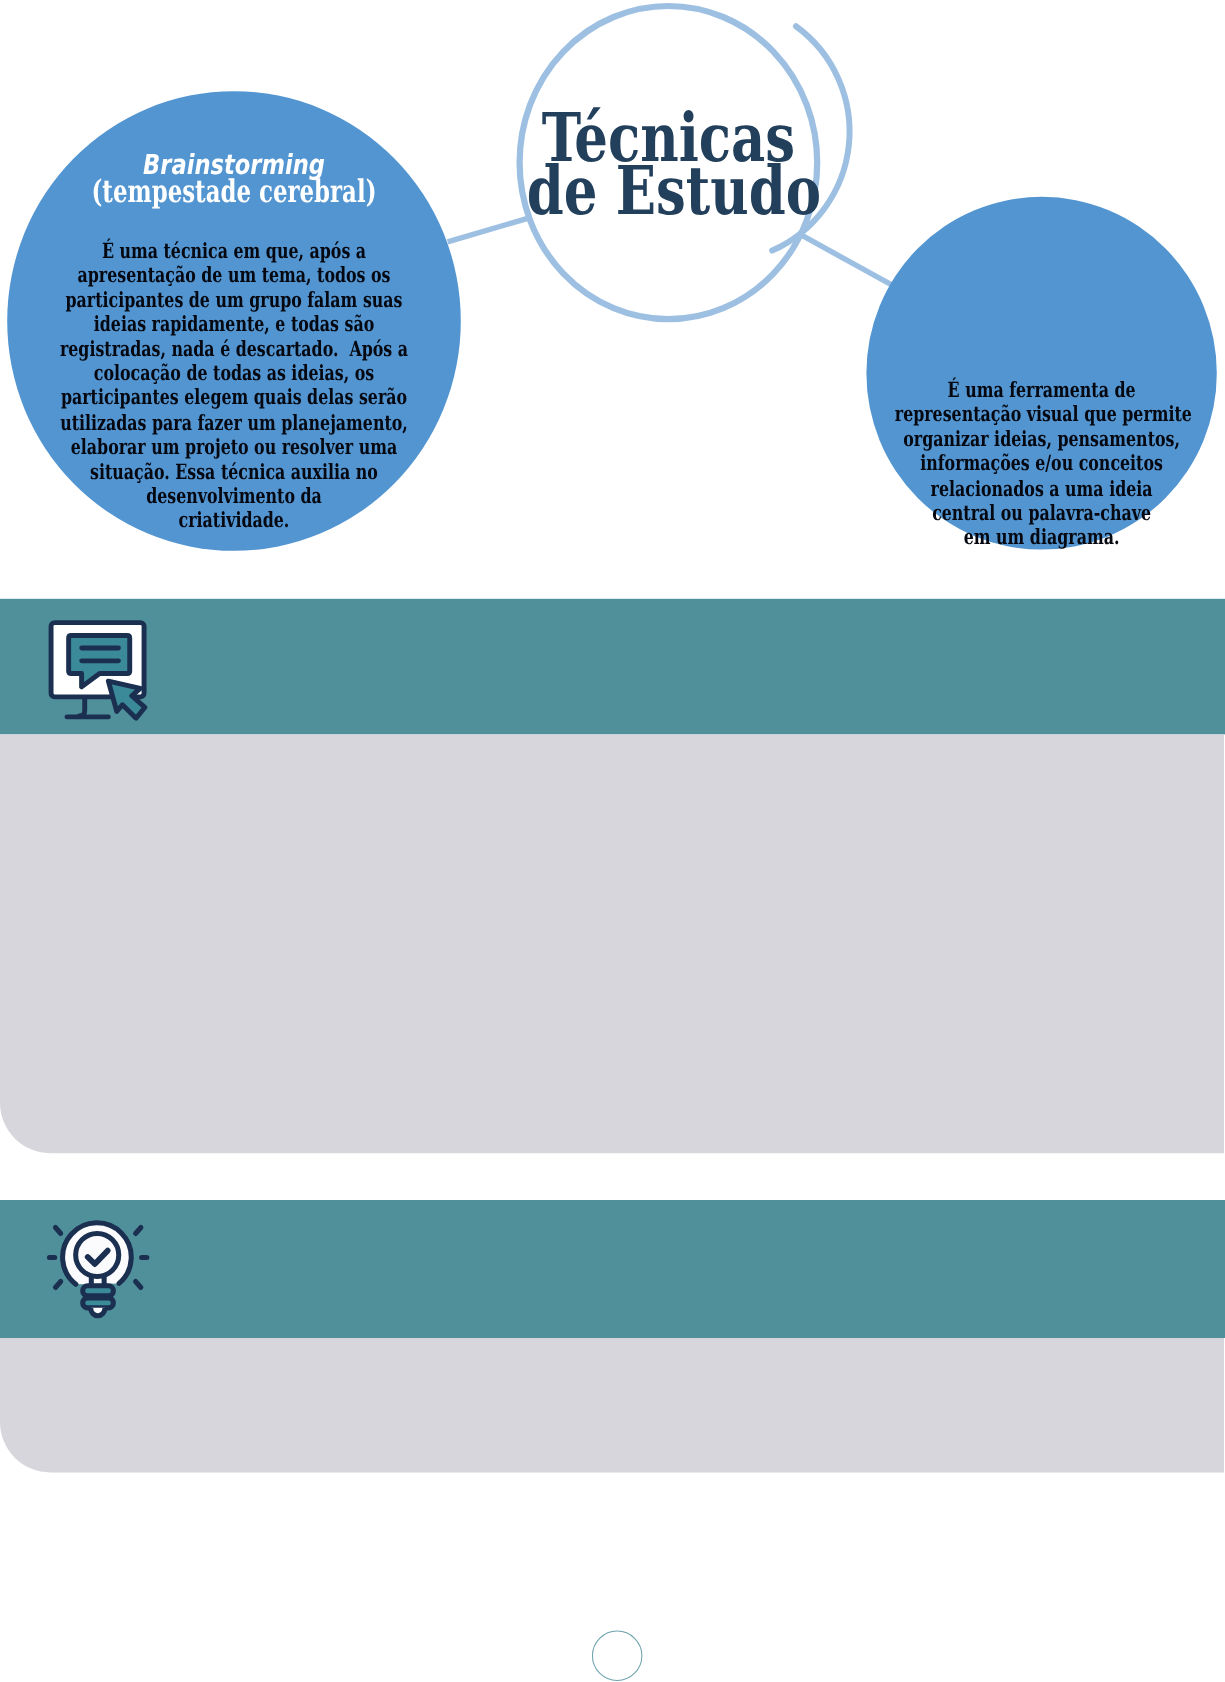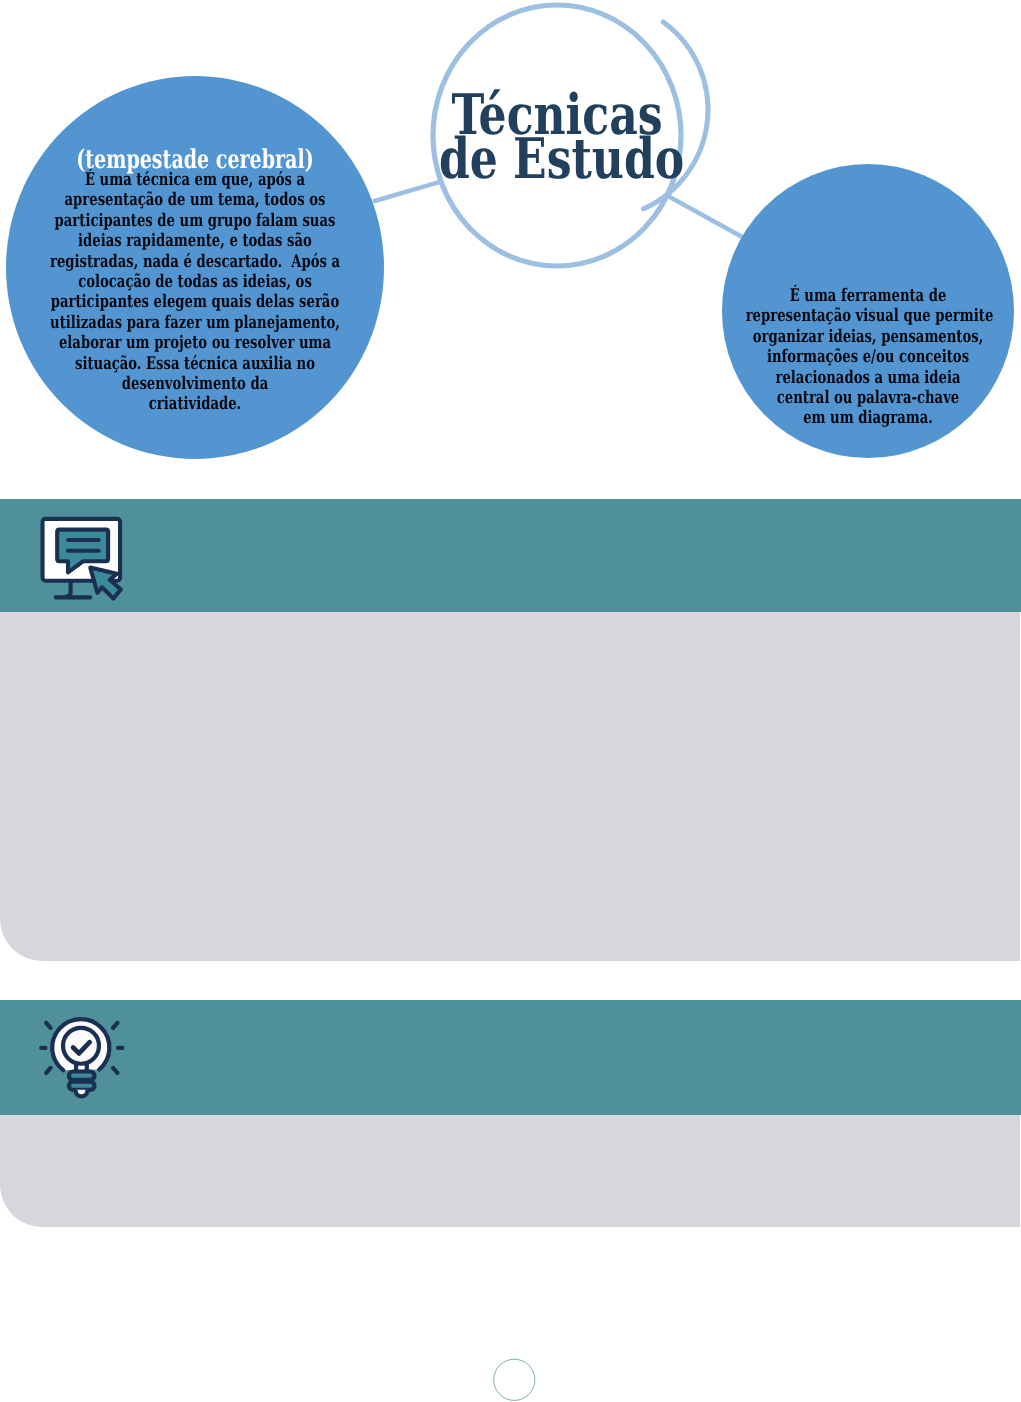--- a/index.html
+++ b/index.html
@@ -29,21 +29,21 @@
   .center-text { font-weight:bold; color:#22405c; font-size:56px;
                  line-height:43.6px; }
   .center-text .l { display:block; transform:scaleX(0.875); }
   .n-title  { font-family:"DejaVu Sans", sans-serif; font-weight:bold; font-style:italic;
               color:#ffffff; font-size:23px; line-height:25px; }
   .n-title .l { transform:scaleX(0.91); }
   .n-sub    { font-weight:bold; color:#ffffff; font-size:26px; line-height:22px; }
   .n-sub .l { transform:scaleX(0.815); }
   .n-title2 { font-weight:bold; color:#ffffff; font-size:24px; line-height:27.4px; }
   .n-title2 .l { transform:scaleX(0.845); }
-  .n-body   { font-weight:bold; color:#050810; font-size:17.5px; line-height:20.4px; }
+  .n-body   { font-weight:bold; color:#050810; font-size:17.5px; line-height:20.4px;margin-top:30px; }
   .n-body .l { transform:scaleX(0.838); }
 </style>
 </head>
 <body>
 
 <div class="page">
 
   <svg class="lines" width="1021" height="480">
     <line x1="373" y1="201.5" x2="439" y2="182.2" stroke="#9dc0e2" stroke-width="4.5"></line>
     <line x1="668" y1="196" x2="745" y2="238.5" stroke="#9dc0e2" stroke-width="4.5"></line>
@@ -52,20 +52,23 @@
   </svg>
 
   <div class="node" style="left:422px;top:16px;width:270px;height:253px;">
     <div class="txtblock center-text" style="top:78px;">
       <span class="l">Técnicas</span>
       <span class="l">de Estudo</span>
     </div>
   </div>
 
   <div class="node node-blue" style="left:6px;top:76px;width:378px;height:383px;">
+    <div class="txtblock n-title" style="top:50px;">
+      <span class="l">Brainstorming</span>
+    </div>
     <div class="txtblock n-sub" style="top:73px;">
       <span class="l">(tempestade cerebral)</span>
     </div>
     <div class="txtblock n-body" style="top:94px;">
         <span class="l">É uma técnica em que, após a</span>
         <span class="l">apresentação de um tema, todos os</span>
         <span class="l">participantes de um grupo falam suas</span>
         <span class="l">ideias rapidamente, e todas são</span>
         <span class="l">registradas, nada é descartado.  Após a</span>
         <span class="l">colocação de todas as ideias, os</span>

